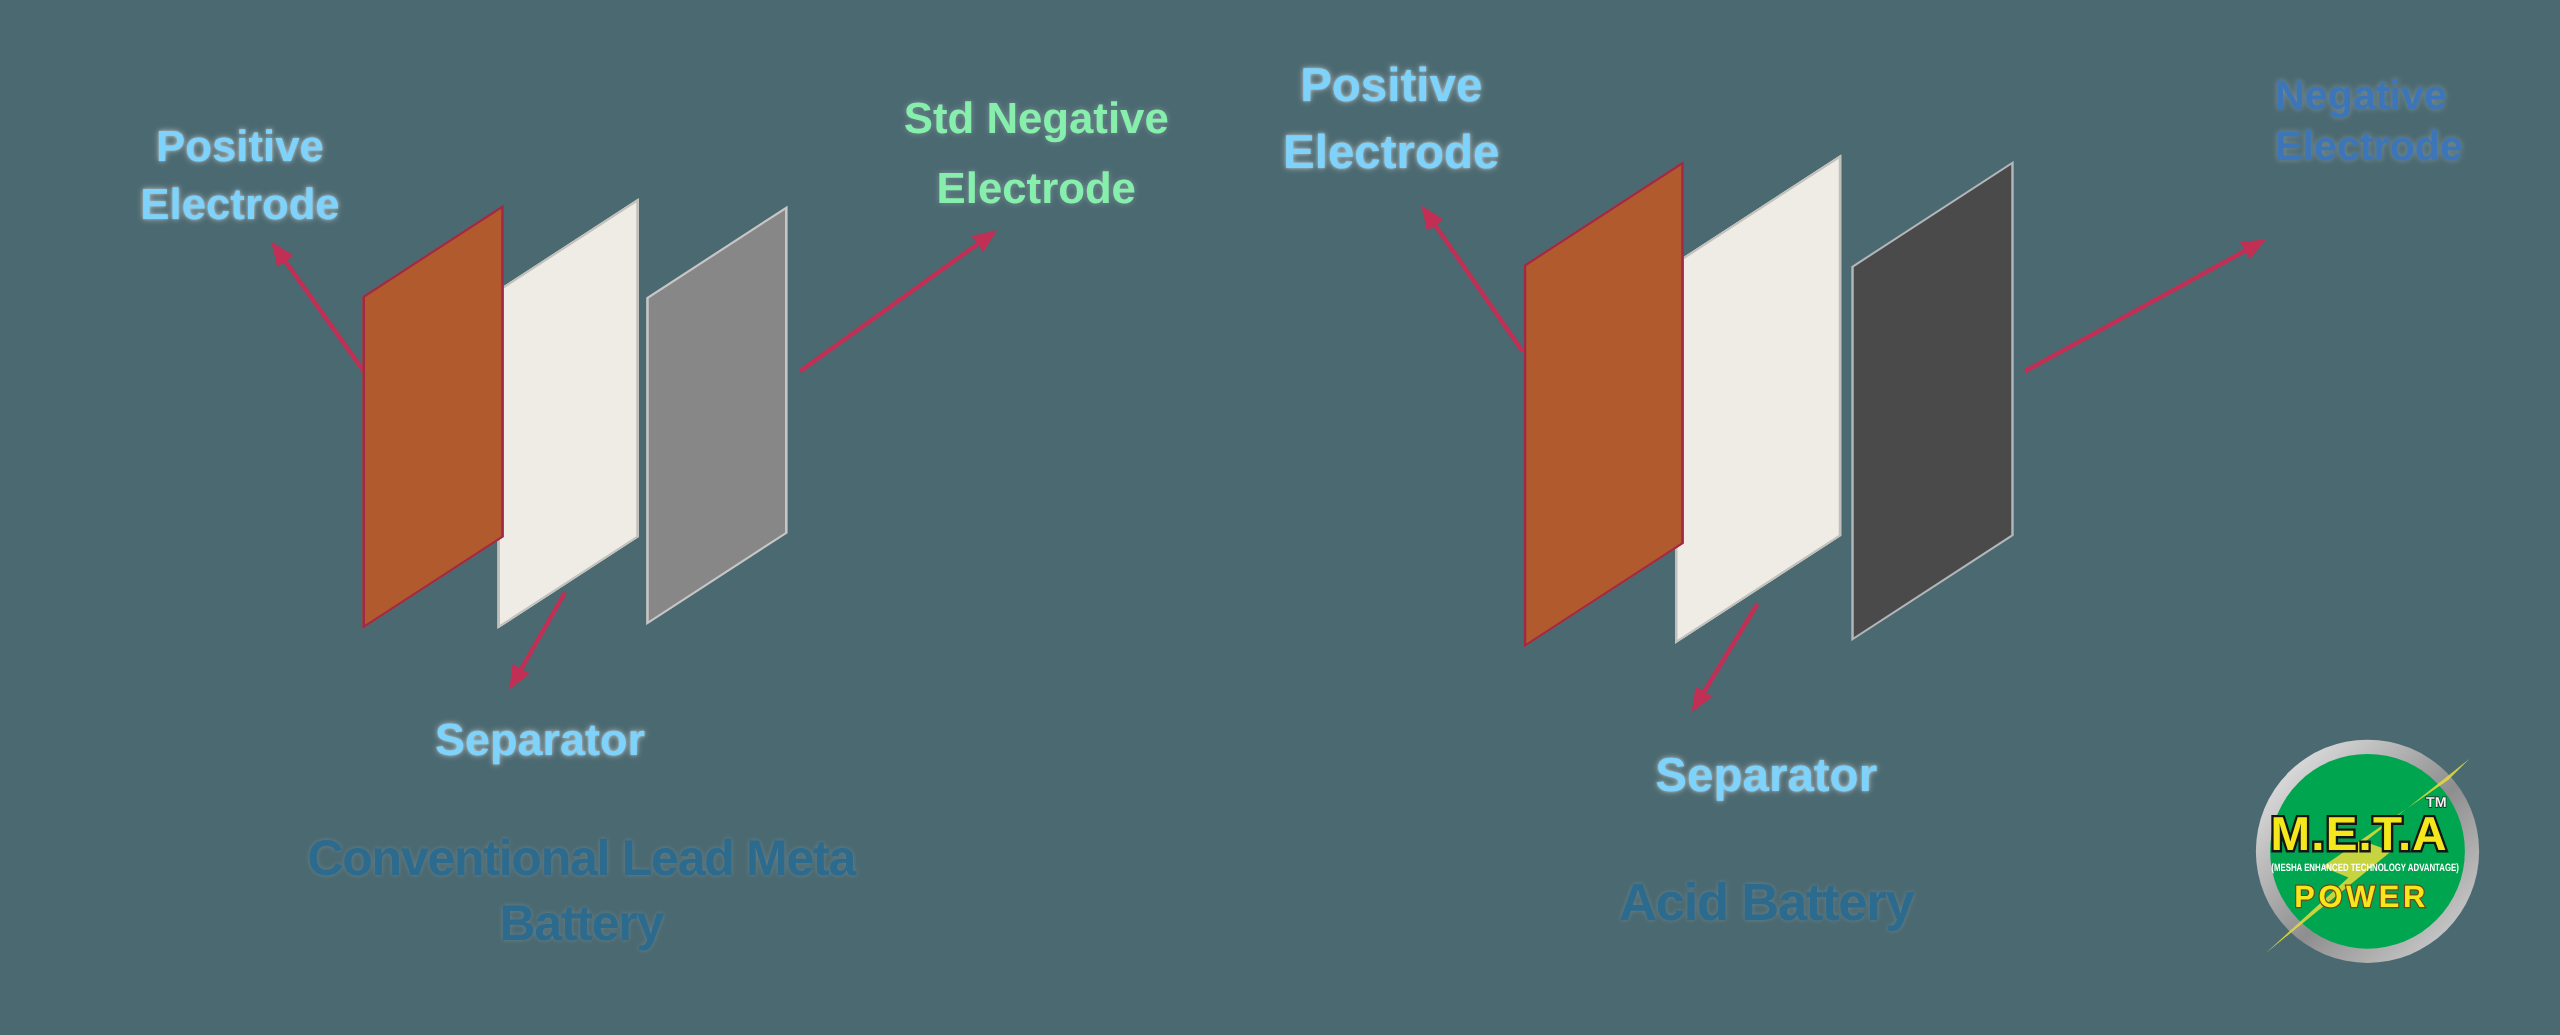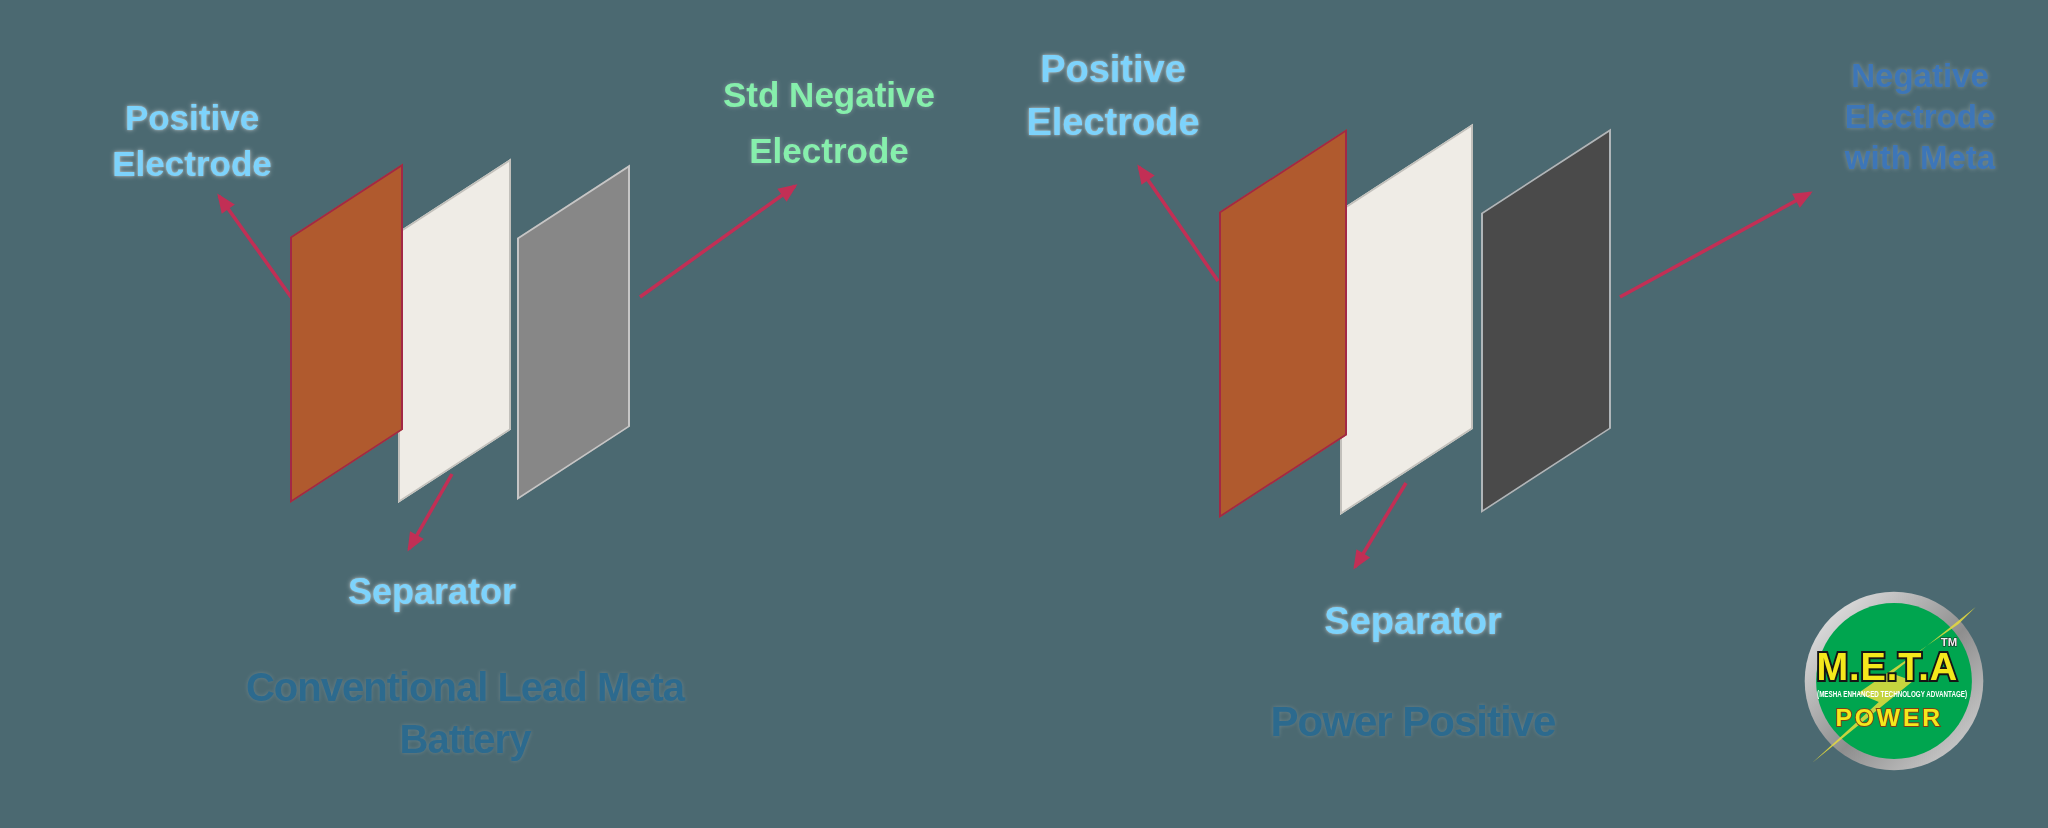--- a/index.html
+++ b/index.html
@@ -73,32 +73,31 @@
 
   <div class="plate" style="left: 1481px; top: 213px; width: 130px; height: 300px; z-index: 11; background: rgb(74, 74, 74); border-color: rgb(176, 182, 185);"></div>
   <div class="plate" style="left: 1340px; top: 210px; width: 133px; height: 305px; z-index: 12; background: rgb(239, 236, 230); border-color: rgb(194, 192, 187);"></div>
   <div class="plate" style="left: 1219px; top: 212px; width: 128px; height: 306px; z-index: 13; background: rgb(176, 90, 46); border-color: rgb(163, 40, 69);"></div>
 
   <div class="label label-black" style="left:998px;top:43px;width:230px;font-size:38px;line-height:53px;">
     <span class="line">Positive</span>
     <span class="line">Electrode</span>
   </div>
 
-  <div class="label label-blue" style="left: 1820px; top: 55px; width: 200px; font-size: 33px; line-height: 41px; text-align: center; color: rgb(61, 118, 184);">
+  <div class="label label-blue" style="left: 1820px; top: 55px; width: 200px; font-size: 33px; line-height: 41px; text-align: left; color: rgb(61, 118, 184);">
     <span class="line">Negative</span>
     <span class="line">Electrode</span>
-    <span class="line">with Meta</span>
   </div>
 
   <div class="label label-black" style="left:1293px;top:600px;width:240px;font-size:38px;line-height:42px;">
     <span class="line">Separator</span>
   </div>
 
   <div class="label label-blue caption" style="left: 1243px; top: 697px; width: 340px; font-size: 42px; line-height: 50px; color: rgb(44, 106, 142);">
-    <span class="line">Power Positive</span>
+    <span class="line">Acid Battery</span>
   </div>
 
   <svg class="arrow-layer" width="2048" height="828" viewBox="0 0 2048 828">
     <defs>
       <marker id="ah" markerWidth="24" markerHeight="20" refX="17" refY="9" orient="auto" markerUnits="userSpaceOnUse">
         <path d="M1,1 L20,9 L1,17 Z" fill="#C22F55"></path>
       </marker>
     </defs>
     <line x1="291" y1="297" x2="219" y2="196" stroke-width="3.5" marker-end="url(#ah)" stroke="#C22F55"></line>
     <line x1="640" y1="297" x2="795" y2="186" stroke-width="3.5" marker-end="url(#ah)" stroke="#C22F55"></line>

